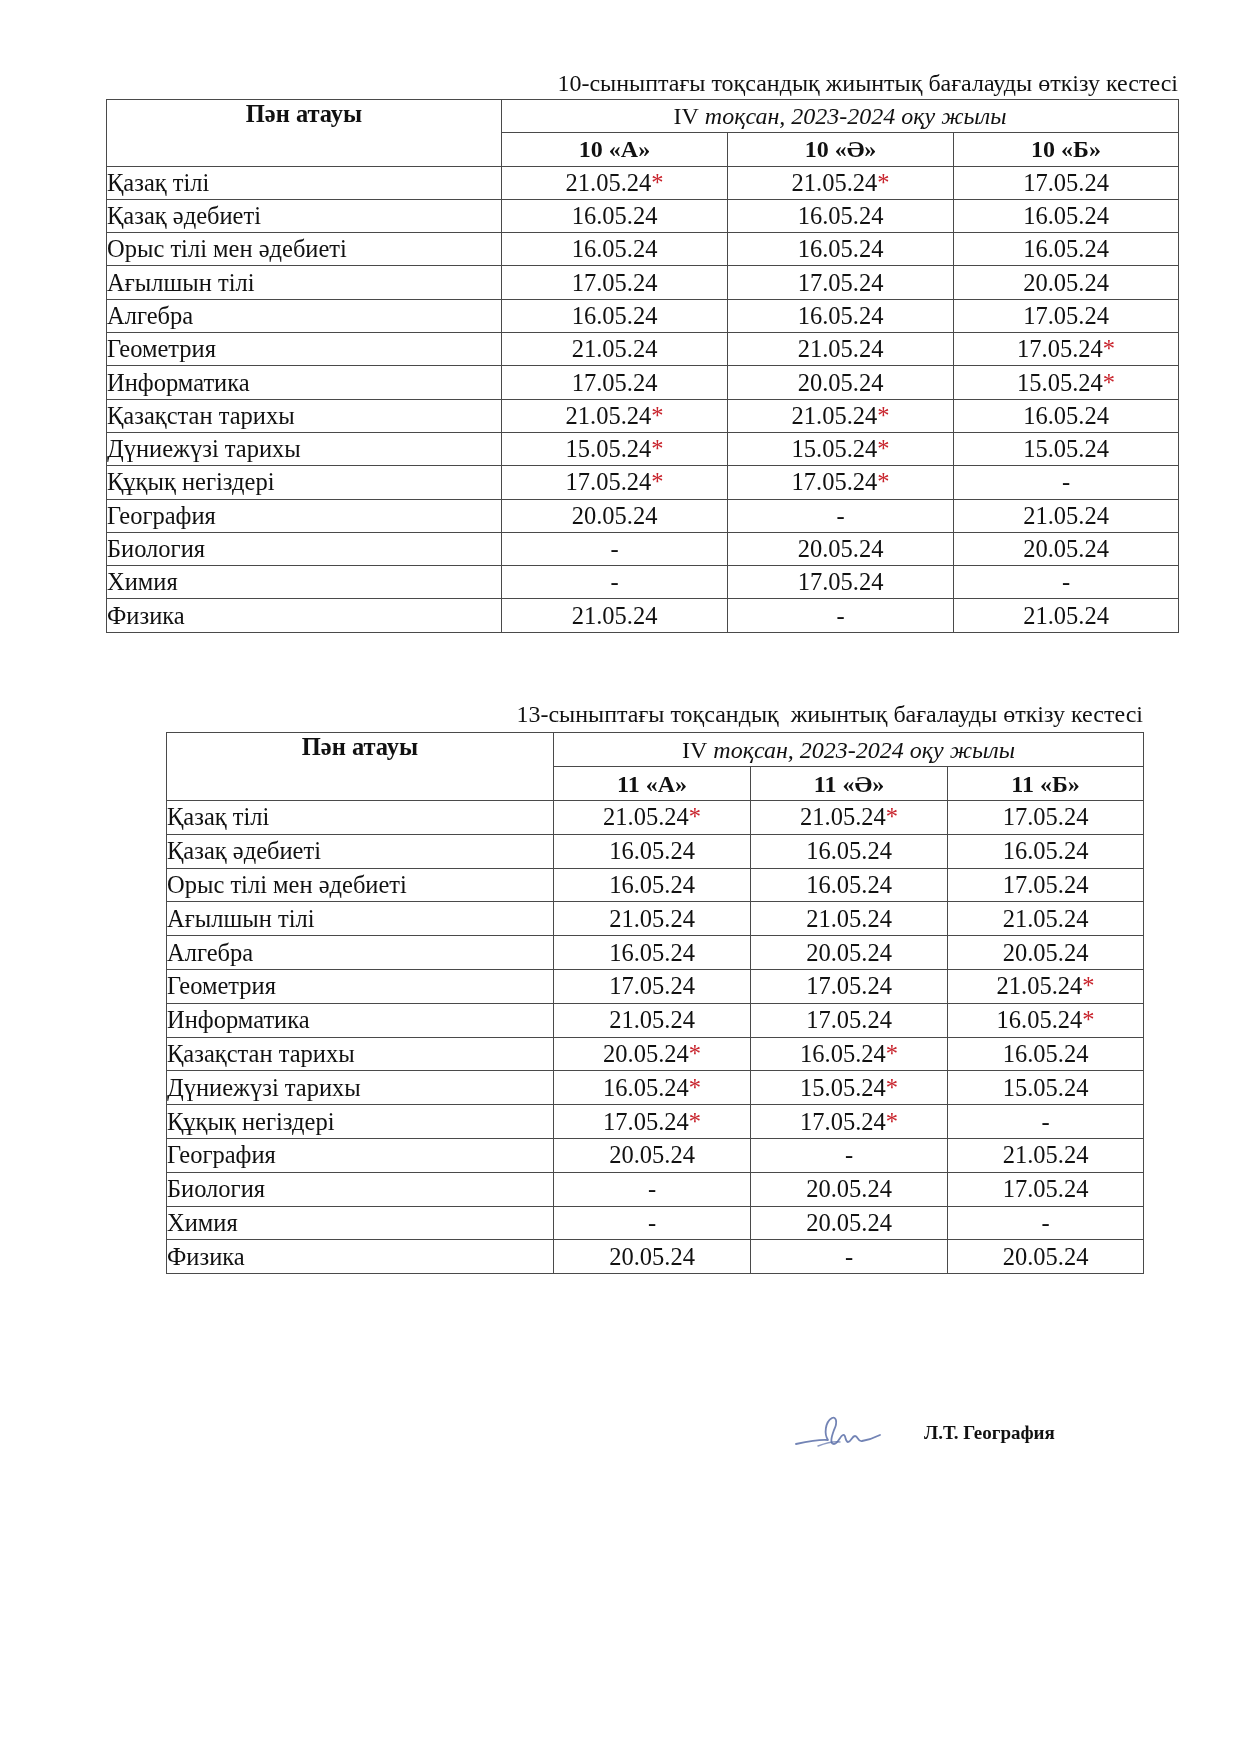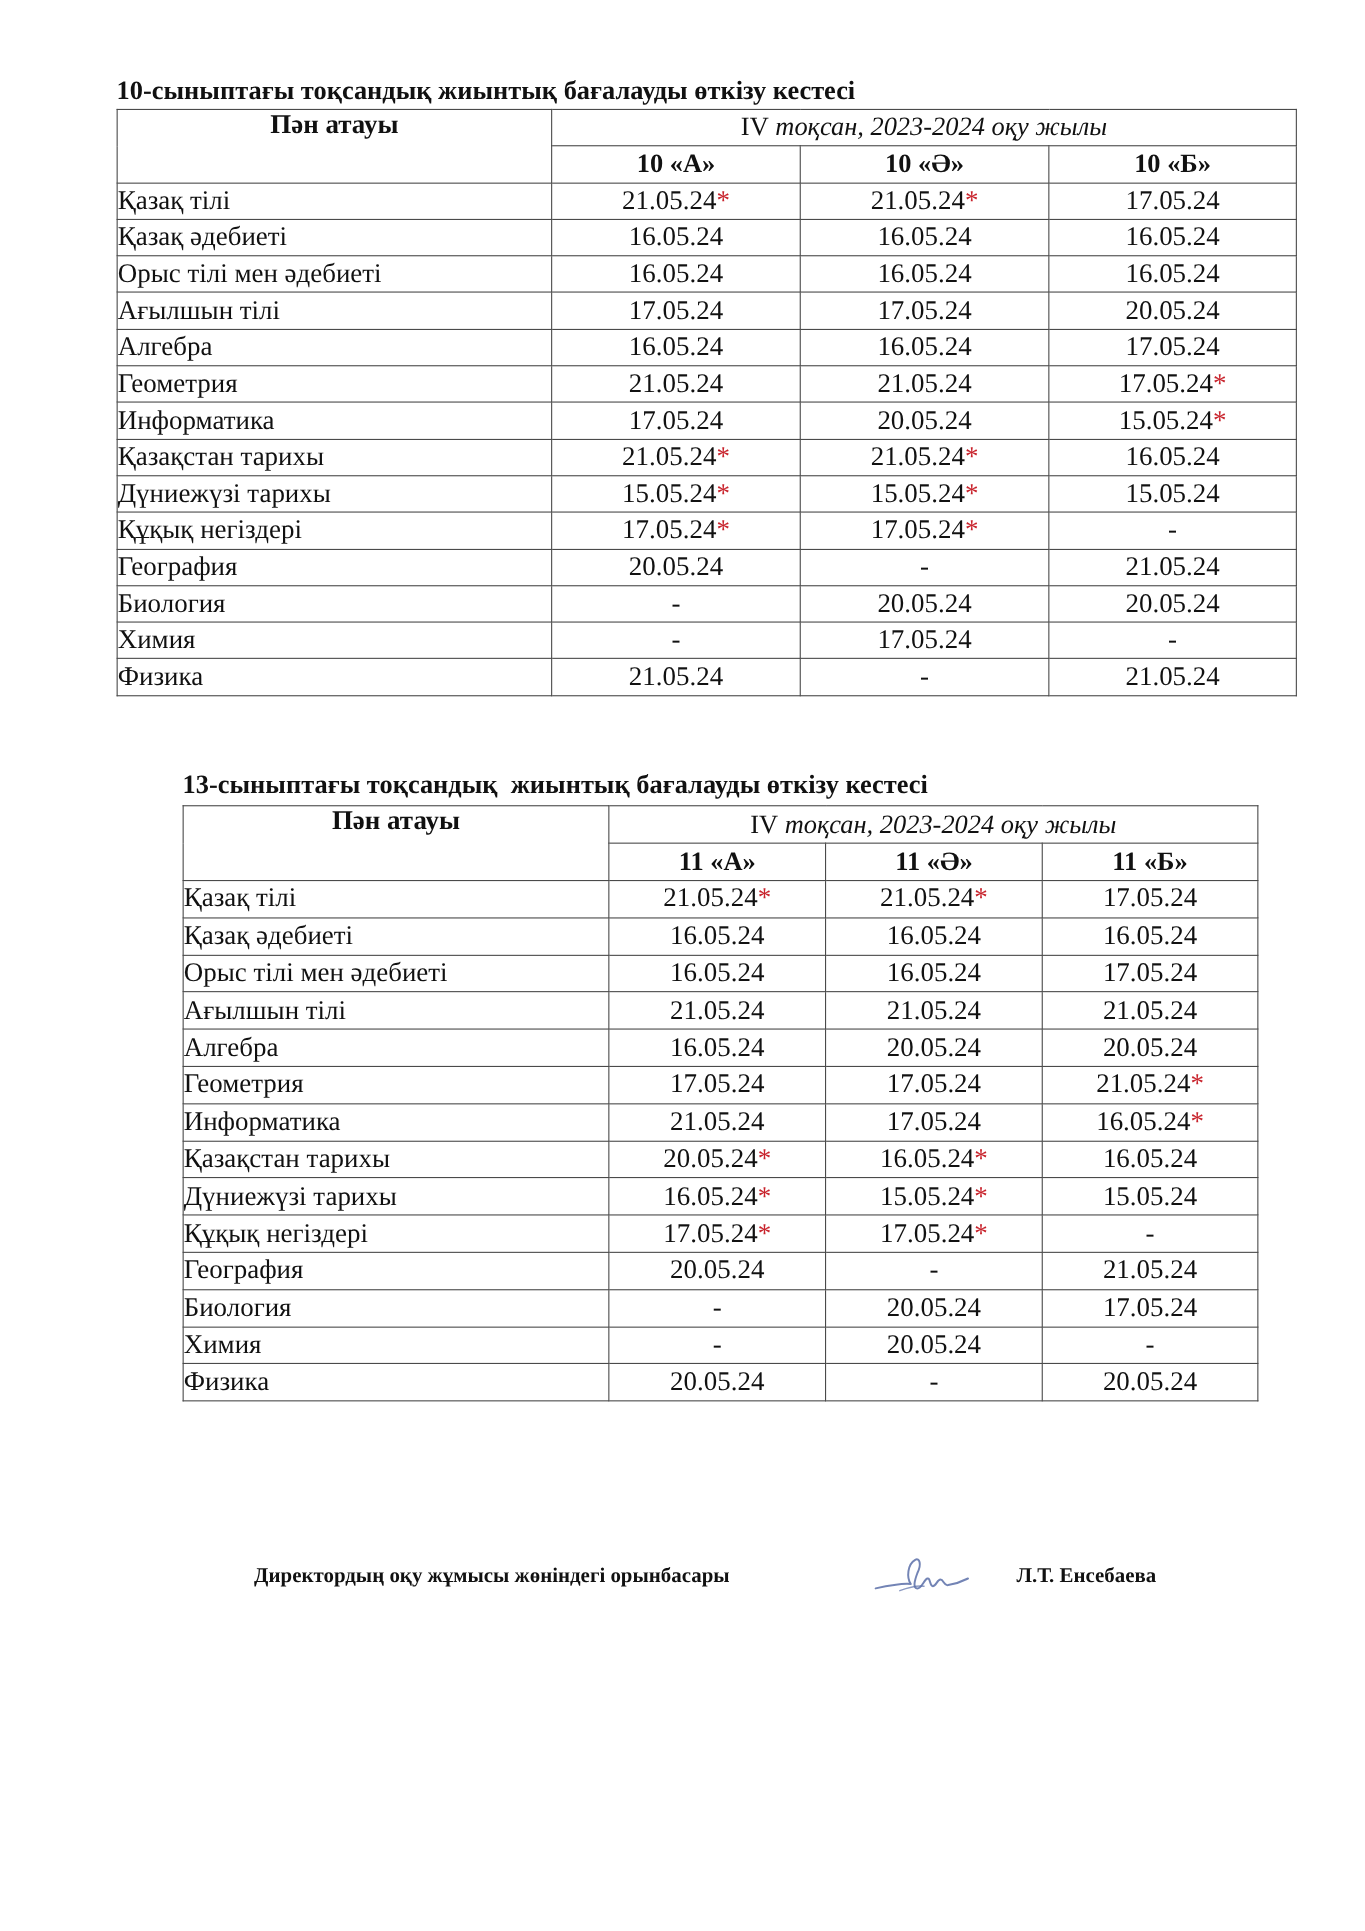--- a/index.html
+++ b/index.html
@@ -10,25 +10,25 @@
     body {
       width: 1241px;
       height: 1755px;
       position: relative;
       overflow: hidden;
       font-family: "Liberation Serif", "DejaVu Serif", serif;
       color: #111111;
     }
     .doc-title {
       position: absolute;
-      font-weight: bold;
+      font-weight: normal;
       font-size: 24px;
       line-height: 28px;
       white-space: pre;
-      text-align: left;
+      text-align: right;
     }
     #title-10 { left: 106px; width: 1072px; top: 69px; }
     #title-11 { left: 166px; width: 977px; top: 700px; }
 
     table.sched {
       position: absolute;
       border-collapse: collapse;
       table-layout: fixed;
       font-size: 24.5px;
       border-radius: 13px;
@@ -319,21 +319,20 @@
       <tr>
         <td class="subject">Физика</td>
         <td class="date"><span>20.05.24</span><span class="star"></span></td>
         <td class="date"><span>-</span><span class="star"></span></td>
         <td class="date"><span>20.05.24</span><span class="star"></span></td>
       </tr>
     </tbody>
 </table>
 
 <div class="signature-line">
-  <span class="sig-role">Директордың оқу жұмысы жөніндегі орынбасары</span>
   <span class="sig-mark">
     <svg width="100" height="50" viewBox="0 0 100 50">
       <path d="M8 36 C 22 33, 32 31, 40 32 C 36 26, 37 14, 44 10 C 48 8, 50 14, 46 22 C 43 30, 42 36, 46 36 C 50 36, 52 28, 55 27 C 58 26, 57 34, 60 34 C 63 34, 64 28, 67 28 C 70 28, 70 34, 74 33 C 80 32, 86 30, 92 27" fill="none" stroke="#5b6fa8" stroke-width="1.8" stroke-linecap="round" stroke-linejoin="round" opacity="0.85"></path>
       <path d="M30 38 C 38 35, 46 33, 52 34" fill="none" stroke="#5b6fa8" stroke-width="1.4" stroke-linecap="round" opacity="0.7"></path>
     </svg>
   </span>
-  <span class="sig-name">Л.Т. Енсебаева</span>
+  <span class="sig-name">Л.Т. География</span>
 </div>
 
 </body></html>

